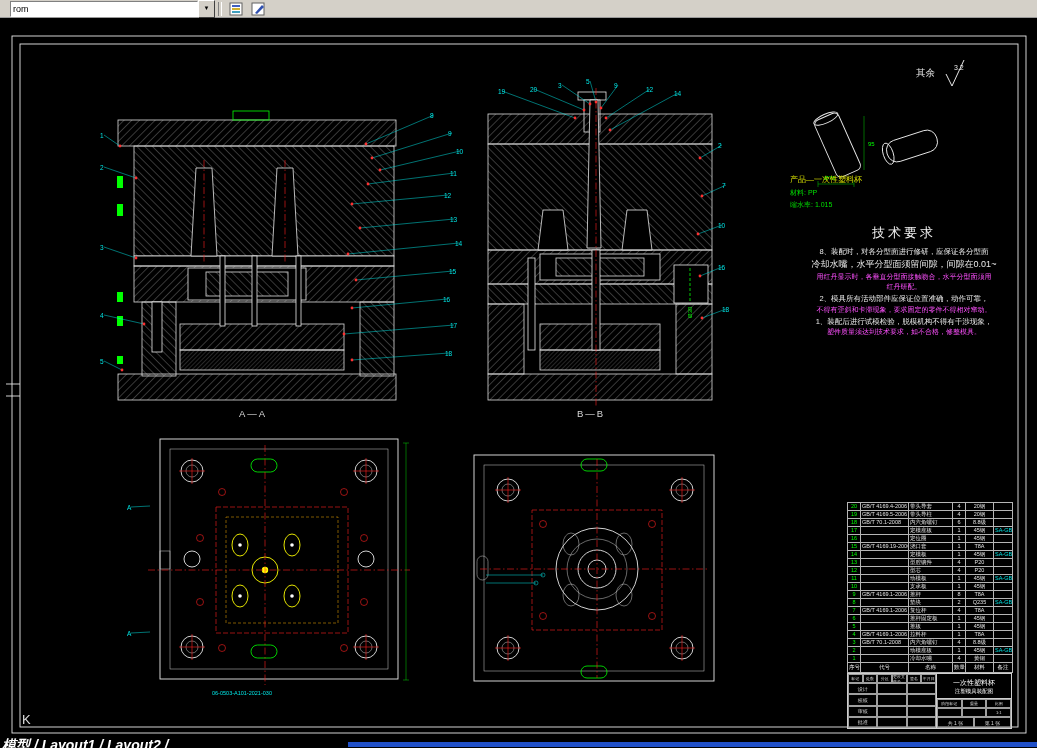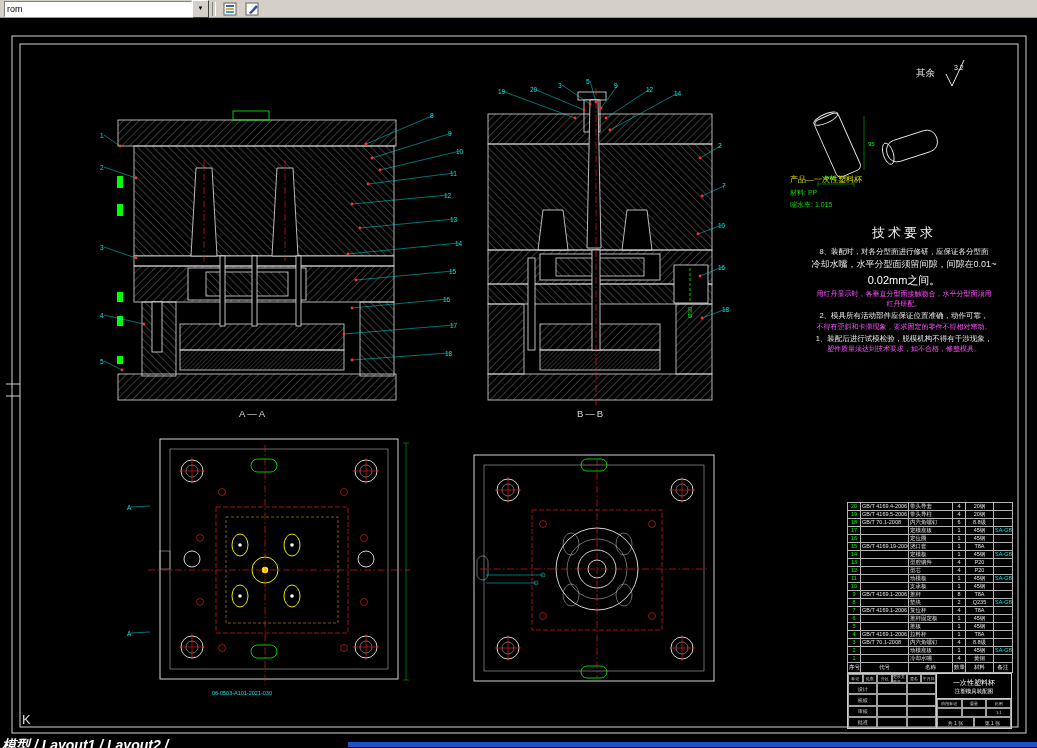--- a/index.html
+++ b/index.html
@@ -2,21 +2,21 @@
 <html><head>
 <meta charset="utf-8">
 <style>
   html,body{margin:0;padding:0;}
   body{width:1037px;height:748px;background:#d4d0c8;overflow:hidden;
        font-family:"Liberation Sans",sans-serif;position:relative;}
 
   
   #toolbar{position:absolute;top:0;left:0;width:1037px;height:18px;background:#d4d0c8;
            border-bottom:1px solid #9a9a9a;display:flex;align-items:center;box-sizing:border-box;}
-  .combo{display:flex;align-items:center;height:16px;margin-left:4px;}
+  .combo{display:flex;align-items:center;height:16px;margin-left:10px;}
   .combo-input{width:182px;height:14px;border:1px solid;border-color:#808080 #fff #fff #808080;
                background:#fff;font-size:9px;padding:0 2px;font-family:"Liberation Sans",sans-serif;}
   .combo-btn{width:15px;height:16px;background:#d4d0c8;border:1px solid;border-color:#fff #404040 #404040 #fff;
              font-size:6px;line-height:14px;text-align:center;color:#000;}
   .sep{width:2px;height:14px;margin:0 3px;border-left:1px solid #808080;border-right:1px solid #fff;}
   .tbtn{width:22px;height:16px;background:#d4d0c8;display:flex;align-items:center;justify-content:center;}
 
   
   #canvas{position:absolute;top:18px;left:0;width:1037px;height:730px;background:#000;}
   #dwg{position:absolute;top:0;left:0;}
@@ -402,21 +402,20 @@
         <line x1="131" y1="615" x2="150" y2="614" class="cyn"></line>
         <text x="127" y="618" class="co">A</text>
       </g>
 </svg>
 
 <div id="tech">
   <div id="tech-title">技术要求</div>
   <div id="tech-lines">
         <div style="color: rgb(232, 232, 232); font-size: 7.5px;">8、装配时，对各分型面进行修研，应保证各分型面</div>
         <div style="color: rgb(232, 232, 232); font-size: 9px;">冷却水嘴，水平分型面须留间隙，间隙在0.01~</div>
-        <div style="color: rgb(255, 255, 255); font-size: 11px;">0.02mm之间。</div>
         <div style="color: rgb(255, 80, 255); font-size: 7px;">用红丹显示时，各垂直分型面接触吻合，水平分型面须用</div>
         <div style="color: rgb(255, 80, 255); font-size: 7px;">红丹研配。</div>
         <div style="color: rgb(232, 232, 232); font-size: 7.5px;">2、模具所有活动部件应保证位置准确，动作可靠，</div>
         <div style="color: rgb(255, 80, 255); font-size: 7px;">不得有歪斜和卡滞现象，要求固定的零件不得相对窜动。</div>
         <div style="color: rgb(232, 232, 232); font-size: 7.5px;">1、装配后进行试模检验，脱模机构不得有干涉现象，</div>
         <div style="color: rgb(255, 80, 255); font-size: 7px;">塑件质量须达到技术要求，如不合格，修整模具。</div>
       </div>
 </div>
 
 <table id="bom">

